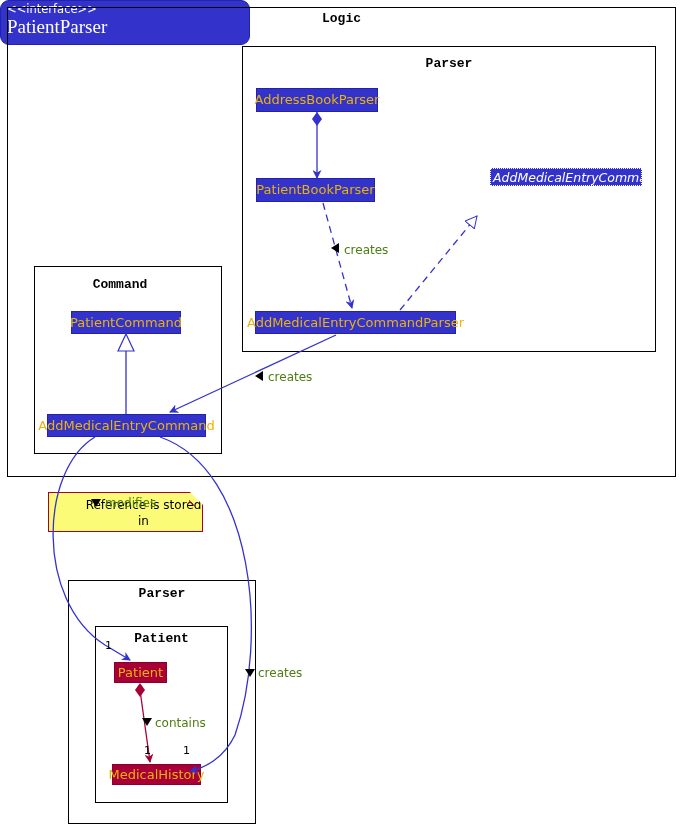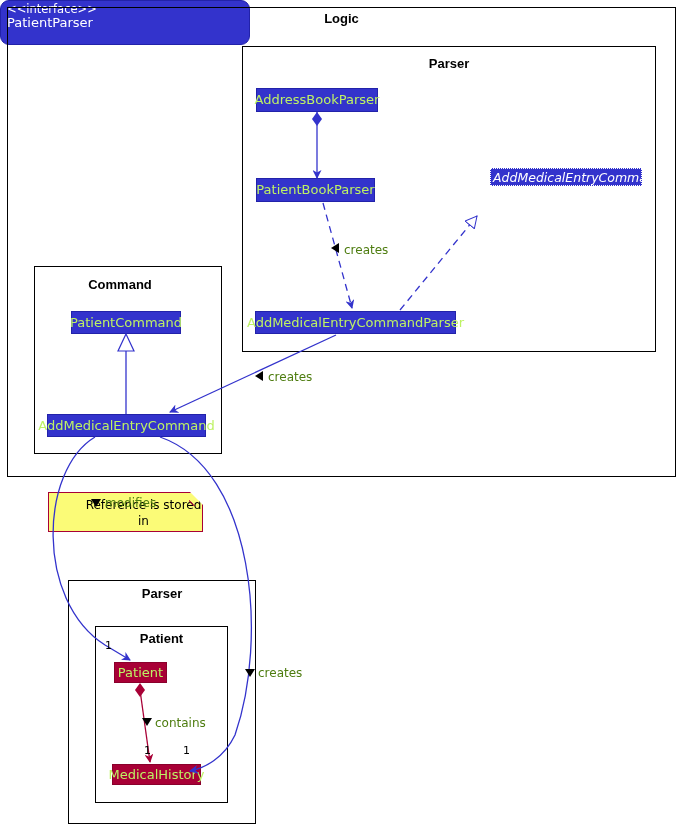--- a/index.html
+++ b/index.html
@@ -21,32 +21,32 @@
     background: transparent;
     box-sizing: border-box;
   }
   .pkg-title {
     position: absolute;
     left: 0; right: 0;
     text-align: center;
     font-weight: bold;
     font-size: 13px;
     color: #000000;
-    font-family: Liberation Sans, sans-serif;
+    font-family: Liberation Mono, monospace;
     white-space: nowrap;
   }
 
   
   .cls {
     position: absolute;
     box-sizing: border-box;
     display: flex;
     align-items: center;
     justify-content: center;
-    color: #bef264;
+    color: #eab308;
     font-size: 13px;
     font-family: "DejaVu Sans", sans-serif;
     line-height: 1.05;
     white-space: nowrap;
   }
   .cls-blue {
     background: #3333CC;
     border: 1px solid #2222AA;
   }
   .cls-red {
@@ -56,21 +56,21 @@
   .cls-iface {
     background: #3333CC;
     border: 1px solid #2222AA;
     display: block;
     padding: 2px 4px 3px 6px;
     color: #FFFFFF;
     font-size: 12px;
     text-align: left;
   }
   .iface-stereo { display:block; font-size: 11.5px; line-height: 1.15; }
-  .iface-name   { display:block; font-size: 13px; line-height: 1.15; }
+  .iface-name   { display:block; font-size: 19px; line-height: 1.15; font-family: Liberation Serif, serif; }
 
   .abstract-label {
     position: absolute;
     box-sizing: border-box;
     background: #3333CC;
     border: 1px dotted #FFFFFF;
     color: #FFFFFF;
     font-style: italic;
     font-size: 12.5px;
     font-family: "DejaVu Sans", sans-serif;

